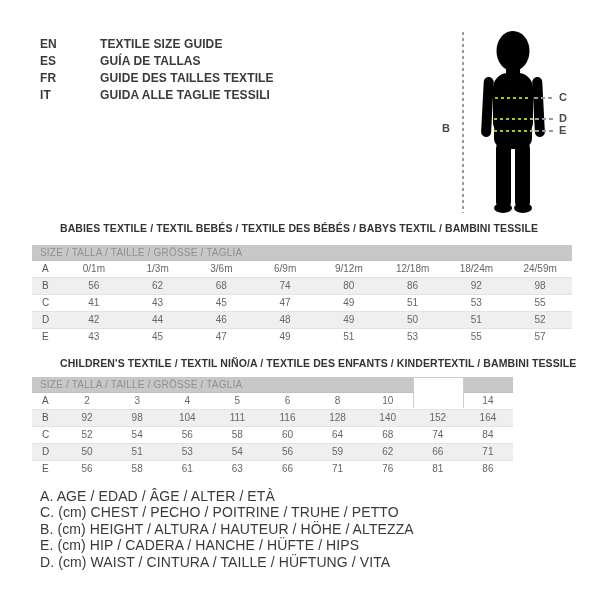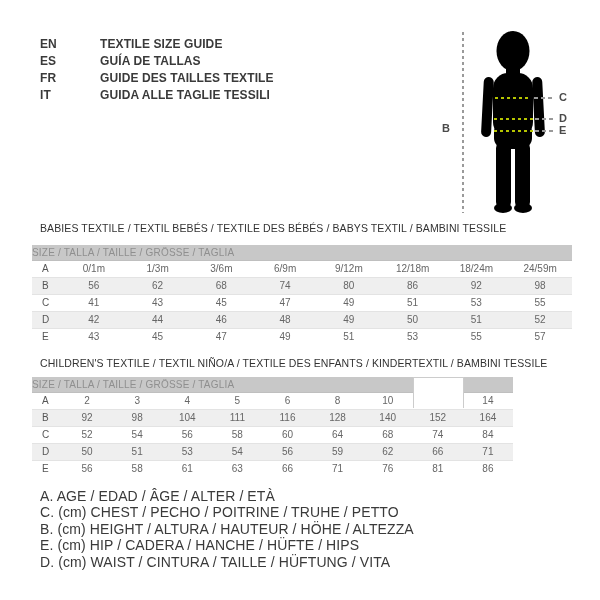--- a/index.html
+++ b/index.html
@@ -23,32 +23,32 @@
   .lbl-d{left:119px;top:96px;}
   .lbl-e{left:119px;top:108px;}
   .dotline{position:absolute;height:2px;}
   .dot-yellow{background:repeating-linear-gradient(90deg,#b5c400 0 3px,transparent 3px 6px);}
   .dot-gray{background:repeating-linear-gradient(90deg,#999 0 4px,transparent 4px 7px);}
   .c-y{left:55px;top:82px;width:34px;}  .c-g{left:94px;top:82px;width:21px;}
   .d-y{left:54px;top:103px;width:40px;} .d-g{left:95px;top:103px;width:20px;}
   .e-y{left:54px;top:115px;width:40px;} .e-g{left:95px;top:115px;width:20px;}
 
   
-  .t-title{position:absolute;font-size:10.5px;font-weight:normal;color:#333;
-           letter-spacing:0.1px;white-space:nowrap;}
+  .t-title{position:absolute;font-size:10.5px;font-weight:bold;color:#333;
+           letter-spacing:0.1px;white-space:nowrap;margin-left:20px;}
   #babies-title{left:40px;top:222px;}
   #children-title{left:40px;top:357px;text-align:right;}
 
   
   .size-table{position:absolute;font-size:10px;color:#666;}
   #babies-table{left:32px;top:245px;width:540px;}
   #children-table{left:32px;top:377px;width:481px;}
   .t-header{position:relative;height:15px;line-height:15px;background:#c8c8c8;
             border-bottom:1px solid #bfbfbf;}
-  .t-header-label{position:relative;z-index:2;padding-left:0;color:#8f8f8f;
+  .t-header-label{position:relative;z-index:2;padding-left:8px;color:#8f8f8f;
                   font-size:10px;letter-spacing:0.2px;}
   .t-notch{position:absolute;top:0;left:381px;width:49px;height:30px;background:#fff;
            border:1px solid #ccc;border-bottom:none;z-index:1;}
   .t-row{position:relative;display:grid;height:16px;line-height:16px;
          border-bottom:1px solid #e3e3e3;}
   .t-row:last-child{border-bottom:none;}
   #babies-table .t-row{grid-template-columns:30px repeat(8,1fr);}
   #children-table .t-row{grid-template-columns:30px repeat(9,1fr);}
   .t-row.stripe{background:#efefef;}
   .row-label{padding-left:10px;text-align:left;color:#555;}

